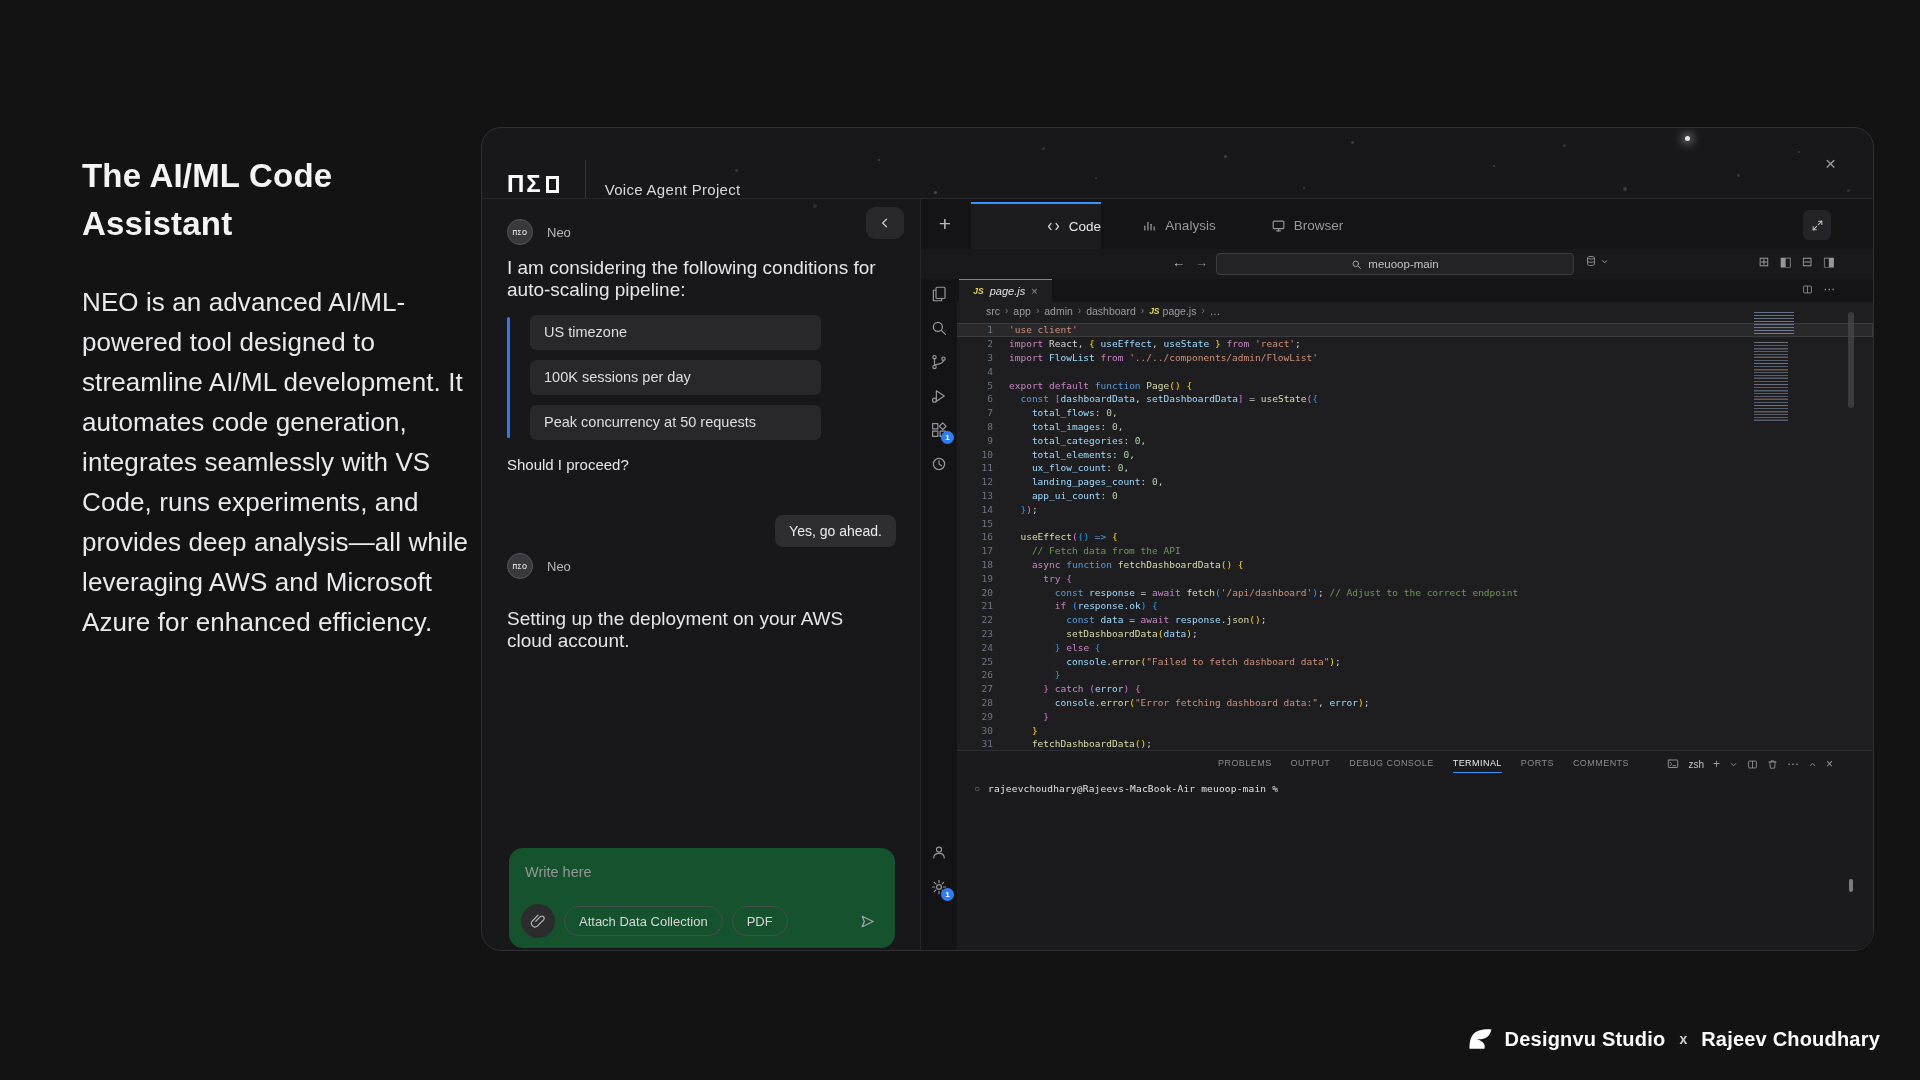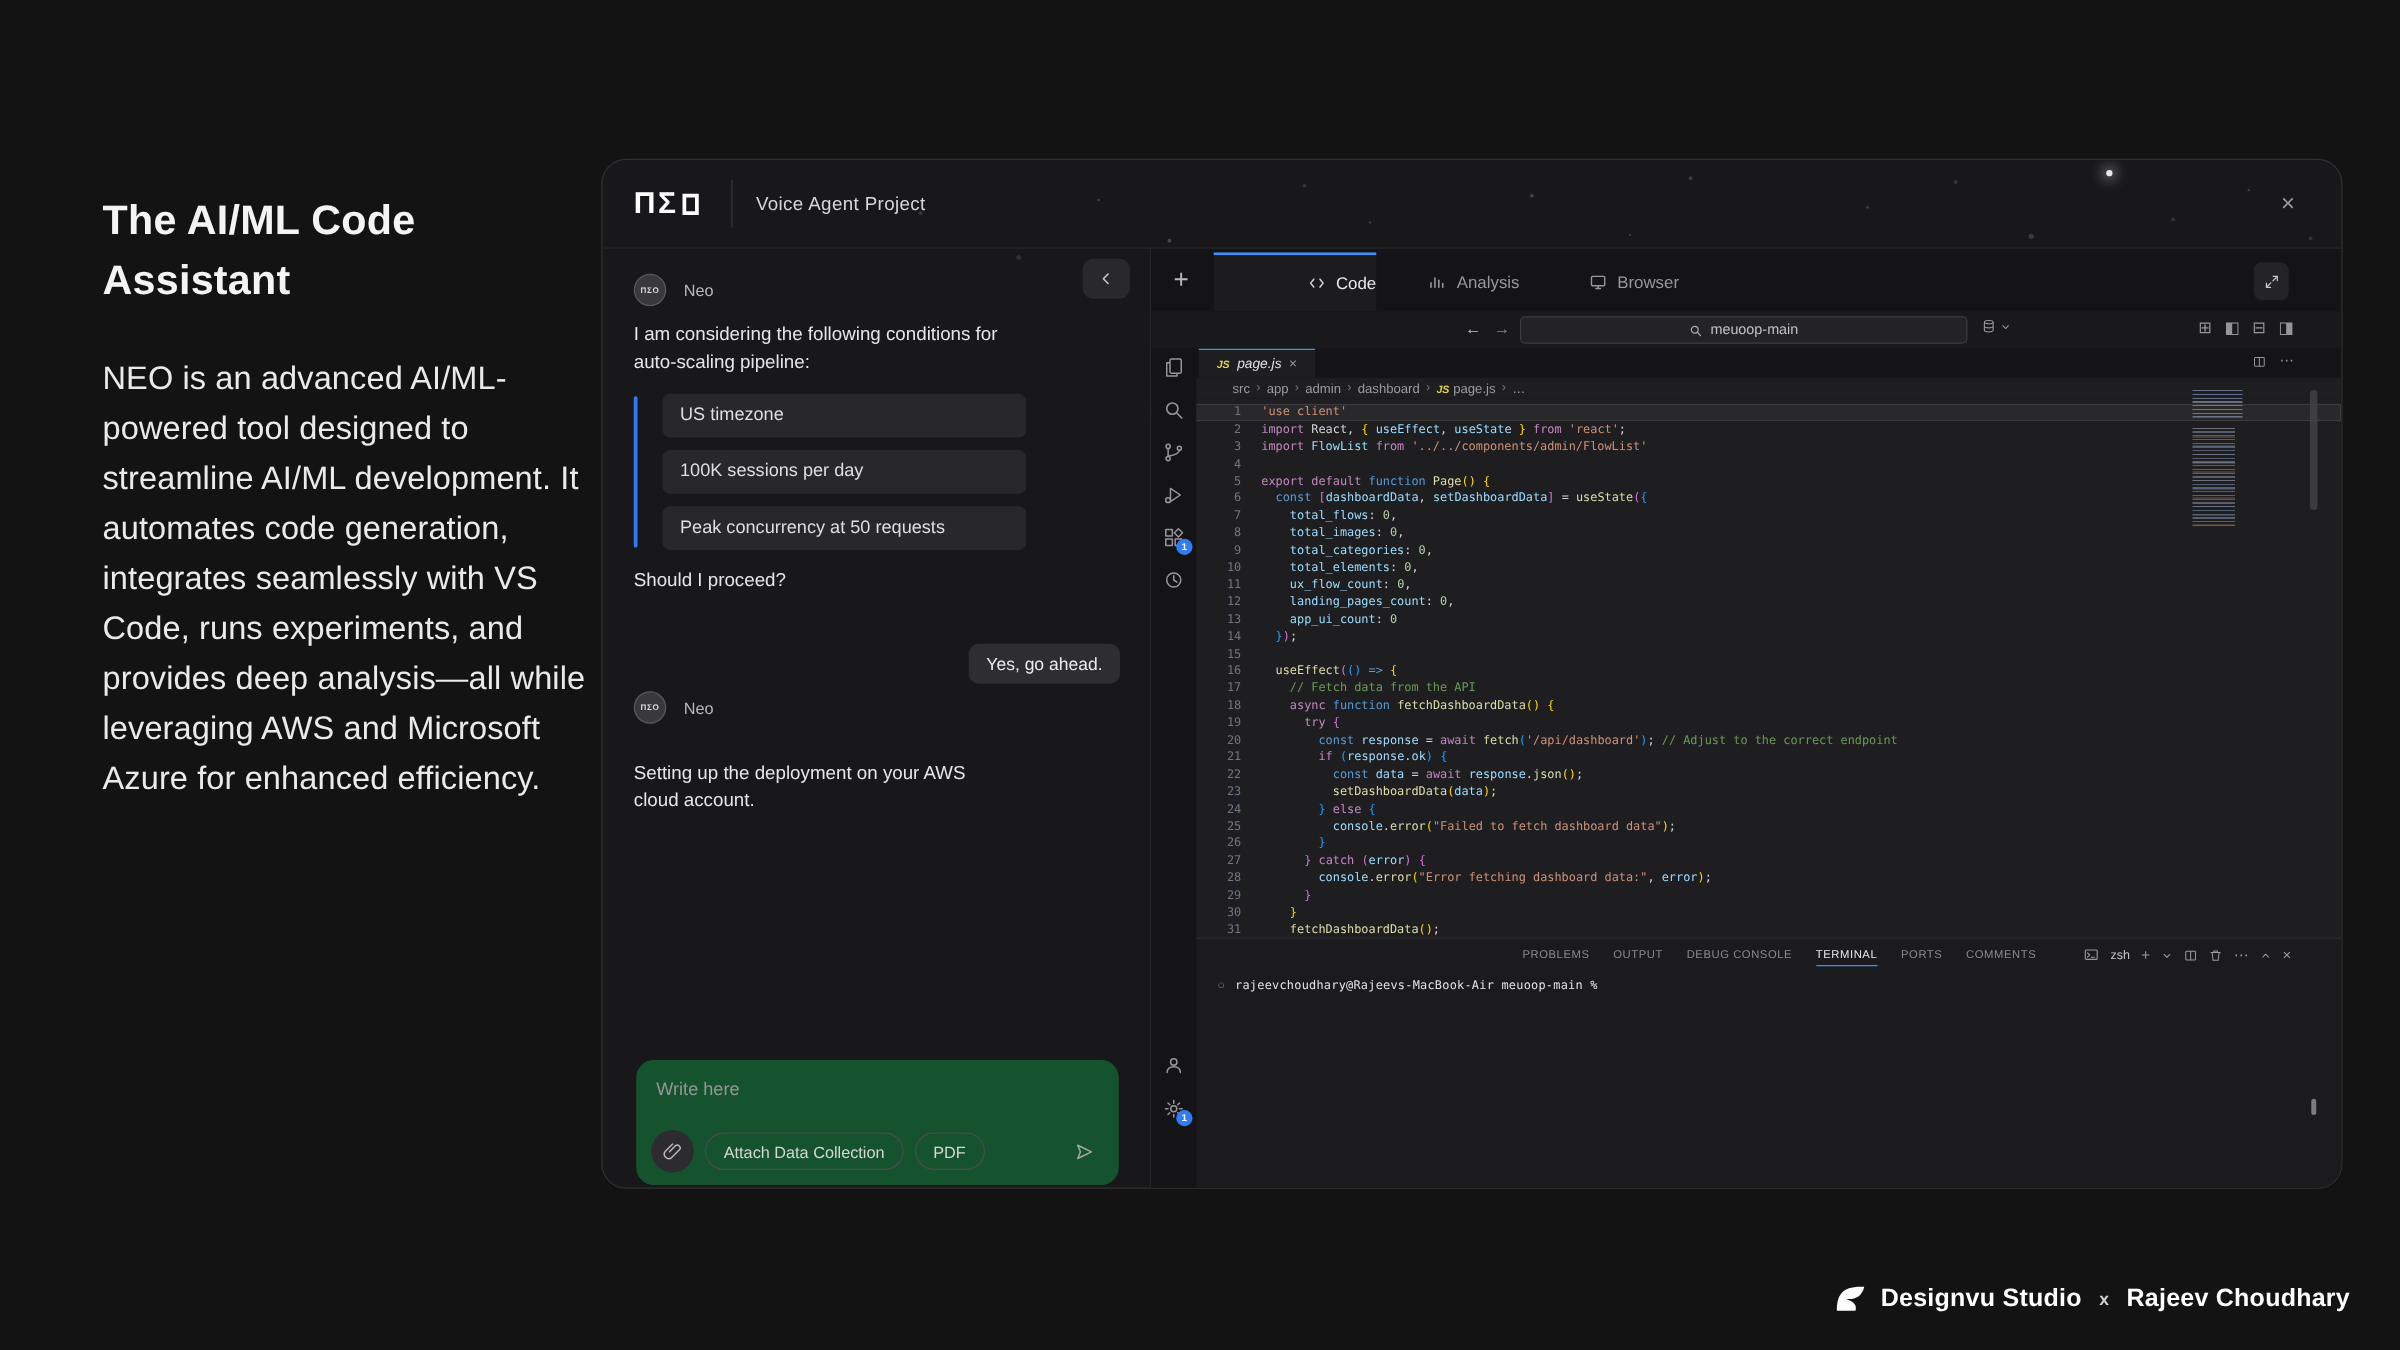--- a/index.html
+++ b/index.html
@@ -31,37 +31,37 @@
   .stars i:nth-of-type(12){left:1011px;top:37px;width:2px;height:2px;opacity:.20}
   .stars i:nth-of-type(13){left:1081px;top:16px;width:3px;height:3px;opacity:.13}
   .stars i:nth-of-type(14){left:1141px;top:59px;width:4px;height:4px;opacity:.16}
   .stars i:nth-of-type(15){left:1203px;top:8px;width:5px;height:5px;opacity:.9;box-shadow:0 0 10px 3px rgba(255,255,255,.45)}
   .stars i:nth-of-type(16){left:1255px;top:46px;width:3px;height:3px;opacity:.14}
   .stars i:nth-of-type(17){left:1316px;top:23px;width:2px;height:2px;opacity:.18}
   .stars i:nth-of-type(18){left:1365px;top:61px;width:3px;height:3px;opacity:.12}
   .stars i:nth-of-type(19){left:640px;top:108px;width:2px;height:2px;opacity:.10}
   .stars i:nth-of-type(20){left:1120px;top:95px;width:2px;height:2px;opacity:.10}
 
-  .win-header{position:relative;height:71px;border-bottom:1px solid #26262a;display:flex;align-items:center;z-index:2;}
+  .win-header{position:relative;height:71px;border-bottom:1px solid #26262a;display:flex;align-items:flex-end;z-index:2;}
   .logo{display:flex;align-items:center;margin-left:25px;color:#fff;font-weight:700;font-size:24px;letter-spacing:2px;}
   .logo .lbox{display:inline-block;width:13px;height:17px;border:3px solid #fff;margin-left:3px;margin-top:1px;}
   .hsep{width:1px;height:38px;background:#36363a;margin:0 0 0 26px;}
   .win-title{margin-left:19px;font-size:15px;color:#d8d8da;letter-spacing:.3px;}
   .win-close{position:absolute;right:37px;top:50%;transform:translateY(-50%);font-size:19px;color:#9a9a9e;cursor:default;line-height:1;}
 
   .win-body{position:relative;display:flex;height:752px;z-index:1;}
 
   
   .chat{position:relative;width:439px;height:100%;border-right:1px solid #26262a;}
   .chat-scroll{position:absolute;inset:0 0 103px 0;padding:20px 24px 0 25px;overflow:hidden;}
   .agent-row{display:flex;align-items:center;gap:14px;}
   .avatar{width:26px;height:26px;border-radius:50%;background:#39393d;border:1px solid #58585c;
           display:flex;align-items:center;justify-content:center;font-size:6.5px;color:#dcdcde;letter-spacing:.5px;font-weight:700;}
   .agent-name{font-size:13px;color:#b9b9bc;}
-  .msg{margin-top:12px;font-size:15px;line-height:22px;color:#e6e6e8;white-space:pre-line;}
+  .msg{margin-top:12px;font-size:19px;line-height:22px;color:#e6e6e8;white-space:pre-line;}
   .cond-group{position:relative;margin-top:14px;padding-left:23px;}
   .cond-line{position:absolute;left:0;top:2px;bottom:2px;width:2.5px;background:#3178f6;border-radius:2px;}
   .cond-card{width:291px;height:35px;line-height:35px;background:#28282b;border-radius:6px;
              padding-left:14px;font-size:14.5px;color:#dfdfe1;margin-bottom:10px;}
   .cond-card:last-child{margin-bottom:0;}
   .question{margin-top:16px;font-size:15px;color:#e6e6e8;}
   .bubble-row{display:flex;justify-content:flex-end;margin-top:42px;}
   .bubble{height:32px;line-height:32px;padding:0 14px;background:#2e2e31;border-radius:8px;font-size:14px;color:#ececee;}
   .row2{margin-top:6px;}
   .msg2{margin-top:29px;}

